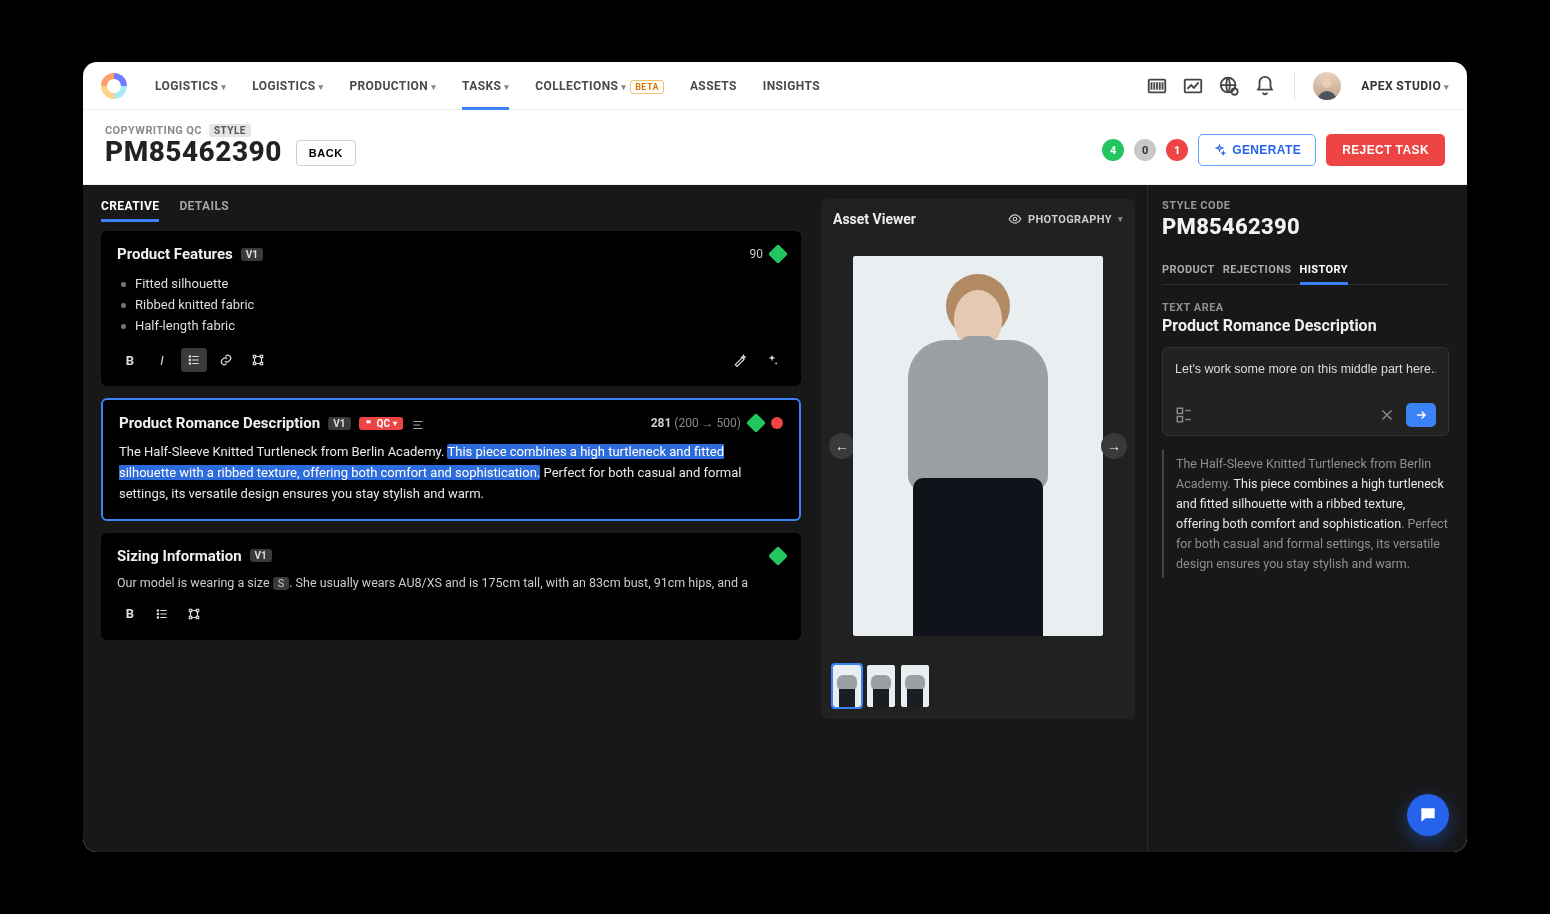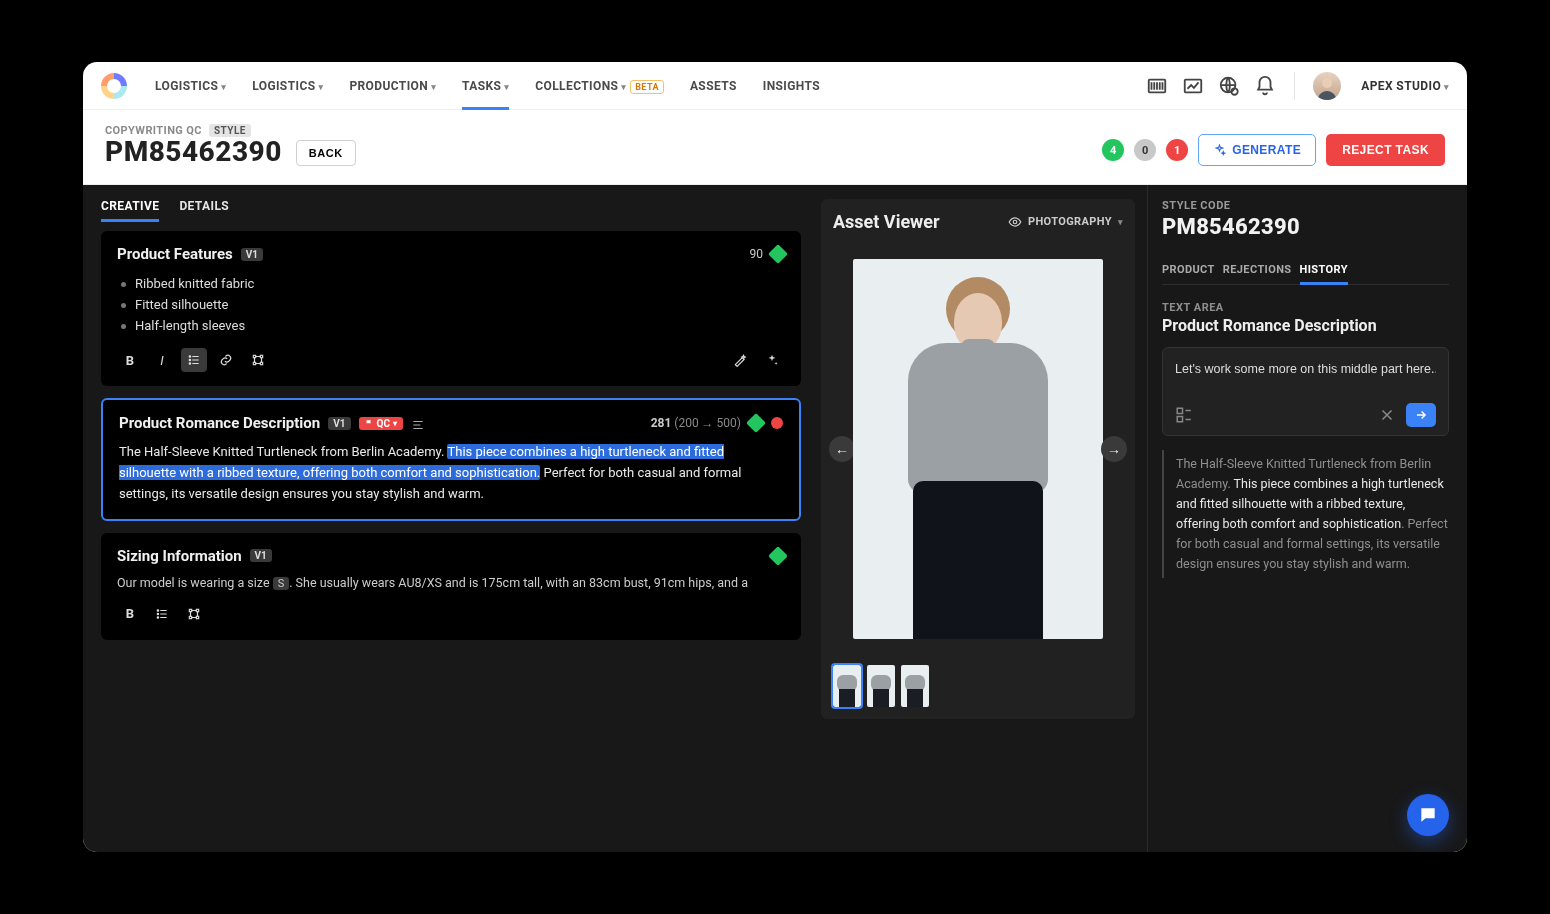--- a/index.html
+++ b/index.html
@@ -86,21 +86,21 @@
   
   .main {
     flex:1; background:#181818; display:flex; overflow:hidden;
   }
   .col-left { flex:1; padding:14px 16px 16px 18px; display:flex; flex-direction:column; overflow:auto;}
   .col-mid  { width:330px; padding:14px 12px 16px 4px; }
   .col-right{ width:320px; padding:14px 18px 16px 14px; border-left:1px solid #2a2a2a; position:relative;}
 
   
   .tabs { display:flex; gap:20px; padding:0 0 10px; }
-  .tab { font-size:12px; font-weight:700; letter-spacing:.4px; color:#e5e5e5; padding-bottom:8px; position:relative; cursor:pointer;}
+  .tab { font-size:12px; font-weight:700; letter-spacing:.4px; color:#a3a3a3; padding-bottom:8px; position:relative; cursor:pointer;}
   .tab.active { color:#fff; }
   .tab.active::after { content:""; position:absolute; left:0; right:0; bottom:-1px; height:3px; background:#3b82f6; }
 
   
   .card {
     background:#000000; border-radius:6px; padding:14px 16px; margin-bottom:12px;
   }
   .card-head { display:flex; align-items:center; gap:8px; margin-bottom:10px; }
   .card-title { font-size:15px; font-weight:700; color:#f0f0f0; }
   .ver-chip { font-size:10px; font-weight:700; background:#3a3a3a; color:#ddd; border-radius:3px; padding:1px 5px; }
@@ -125,21 +125,21 @@
   .romance-text .hl { background:#2c6bdb; color:#fff; border-radius:2px; }
   .count-label .dim{ color:#888;margin-top:48px; }
 
   
   .sizing-text { font-size:12.5px; color:#ccc; }
   .key { display:inline-block; background:#3a3a3a; border-radius:3px; padding:0 5px; font-size:11px;}
 
   
   .asset-card { background:#212121; border-radius:6px; padding:12px; height: 520px; display:flex; flex-direction:column;}
   .asset-head { display:flex; align-items:center; margin-bottom:8px;}
-  .asset-title { font-size:18px; font-weight:700; color:#eee; }
+  .asset-title { font-size:14px; font-weight:700; color:#eee; }
   .asset-mode { margin-left:auto; font-size:11px; font-weight:700; letter-spacing:.4px; color:#ccc; display:flex; align-items:center; gap:6px; cursor:pointer;}
   .eye-icon{width:14px;height:14px}
   .asset-stage { position:relative; flex:1; display:flex; align-items:center; justify-content:center; }
   .asset-img {
     width:250px; height:380px; background:#e9eef0; border-radius:2px; position:relative; overflow:hidden;
   }
   
   .model-head{position:absolute;top:34px;left:50%;transform:translateX(-50%);width:48px;height:58px;border-radius:50% 50% 46% 46%;background:#e6c9b3;}
   .model-hair{position:absolute;top:18px;left:50%;transform:translateX(-50%);width:64px;height:64px;border-radius:50%;background:#b28a63;}
   .model-top{position:absolute;top:84px;left:50%;transform:translateX(-50%);width:140px;height:150px;background:#9aa0a3;border-radius:38px 38px 14px 14px;}
@@ -265,23 +265,23 @@
       <div class="card">
         <div class="card-head">
           <span class="card-title">Product Features</span>
           <span class="ver-chip">V1</span>
           <div class="head-right">
             <span>90</span>
             <span class="check-diamond"></span>
           </div>
         </div>
         <ul>
+          <li>Fitted silhouette</li>
           <li>Ribbed knitted fabric</li>
-          <li>Fitted silhouette</li>
-          <li>Half-length sleeves</li>
+          <li>Half-length fabric</li>
         </ul>
         <div class="toolbar">
           <div class="tbtn">
               <b>B</b>
             </div>
           <div class="tbtn">
               <i>I</i>
             </div>
           <div class="tbtn active">
             <svg viewBox="0 0 24 24" stroke="currentColor" stroke-width="2">

